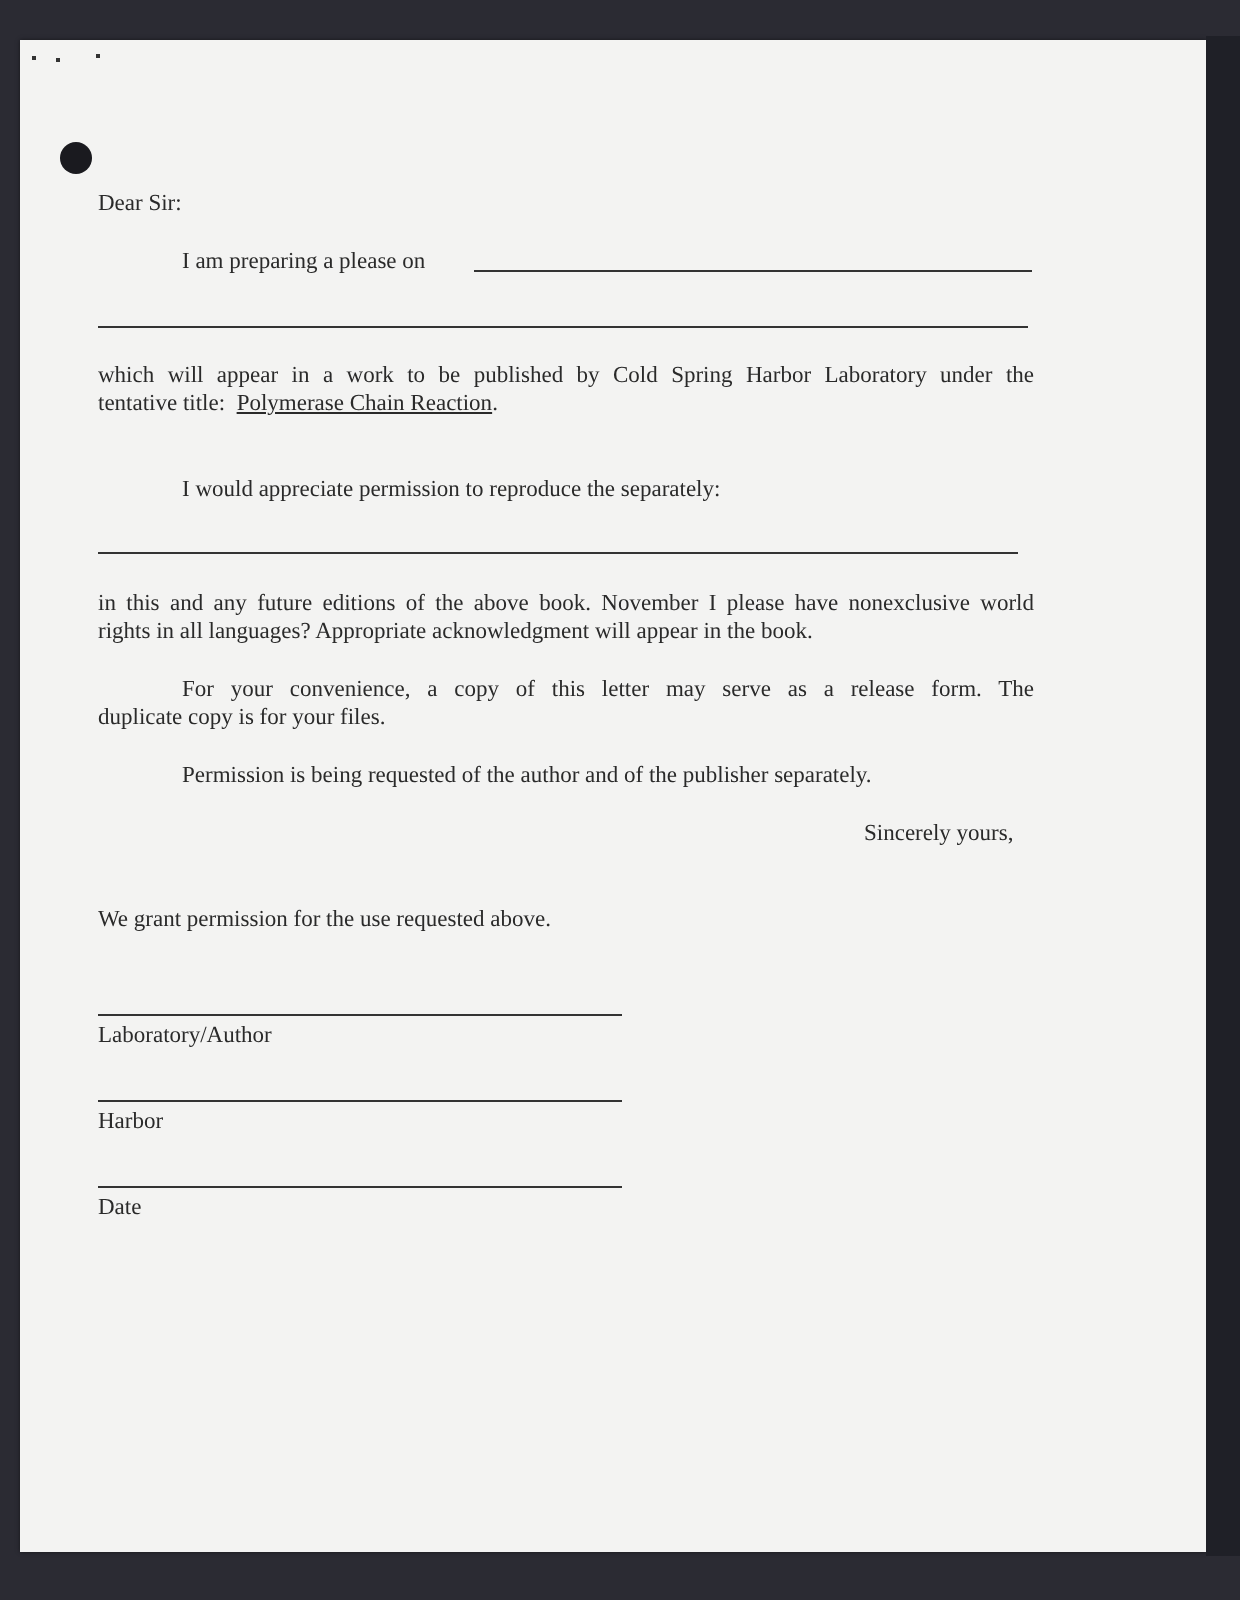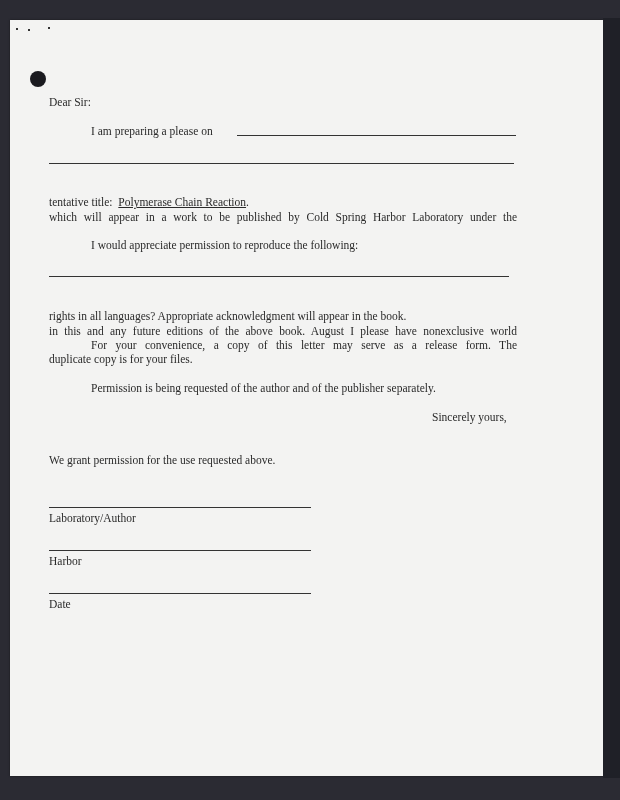--- a/index.html
+++ b/index.html
@@ -21,21 +21,21 @@
   .hole {
     position: absolute; left: 30px; top: 71px; width: 16px; height: 16px;
     border-radius: 50%; background: #1a1a1f;
   }
   .speck { position: absolute; width: 2px; height: 2px; background: #333; }
   .t {
     position: absolute; font-size: 11.5px; color: #2a2a2a; white-space: nowrap;
     line-height: 14px;
     text-align: center;
   }
-  .just { white-space: normal; text-align: justify; text-align-last: justify; width: 468px; margin-top: 29px; }
+  .just { white-space: normal; text-align: justify; text-align-last: justify; width: 468px; }
   .line { position: absolute; height: 1px; background: #333; }
   u { }
 </style>
 </head>
 <body>
 
 <div class="page"></div>
 <div class="rightstrip"></div>
 <div class="hole"></div>
 <div class="speck" style="left:16px;top:28px"></div>
@@ -44,24 +44,24 @@
 
 <div class="t" style="left:49px;top:95px">Dear Sir:</div>
 
 <div class="t" style="left:91px;top:124px">I am preparing a please on</div>
 <div class="line" style="left:237px;top:135px;width:279px"></div>
 <div class="line" style="left:49px;top:163px;width:465px"></div>
 
 <div class="t just" style="left:49px;top:181px">which will appear in a work to be published by Cold Spring Harbor Laboratory under the</div>
 <div class="t" style="left:49px;top:195px"><span>tentative title:</span>&nbsp; <u>Polymerase Chain Reaction</u><span>.</span></div>
 
-<div class="t" style="left:91px;top:238px">I would appreciate permission to reproduce the following:</div>
+<div class="t" style="left:91px;top:238px">I would appreciate permission to reproduce the separately:</div>
 <div class="line" style="left:49px;top:276px;width:460px"></div>
 
-<div class="t just" style="left:49px;top:295px">in this and any future editions of the above book. August I please have nonexclusive world</div>
+<div class="t just" style="left:49px;top:295px">in this and any future editions of the above book. November I please have nonexclusive world</div>
 <div class="t" style="left:49px;top:309px">rights in all languages?  Appropriate acknowledgment will appear in the book.</div>
 
 <div class="t" style="left:91px;top:338px;width:426px;text-align:justify;text-align-last:justify;white-space:normal">For your convenience, a copy of this letter may serve as a release form.  The</div>
 <div class="t" style="left:49px;top:352px">duplicate copy is for your files.</div>
 
 <div class="t" style="left:91px;top:381px">Permission is being requested of the author and of the publisher separately.</div>
 
 <div class="t" style="left:432px;top:410px">Sincerely yours,</div>
 
 <div class="t" style="left:49px;top:453px">We grant permission for the use requested above.</div>

